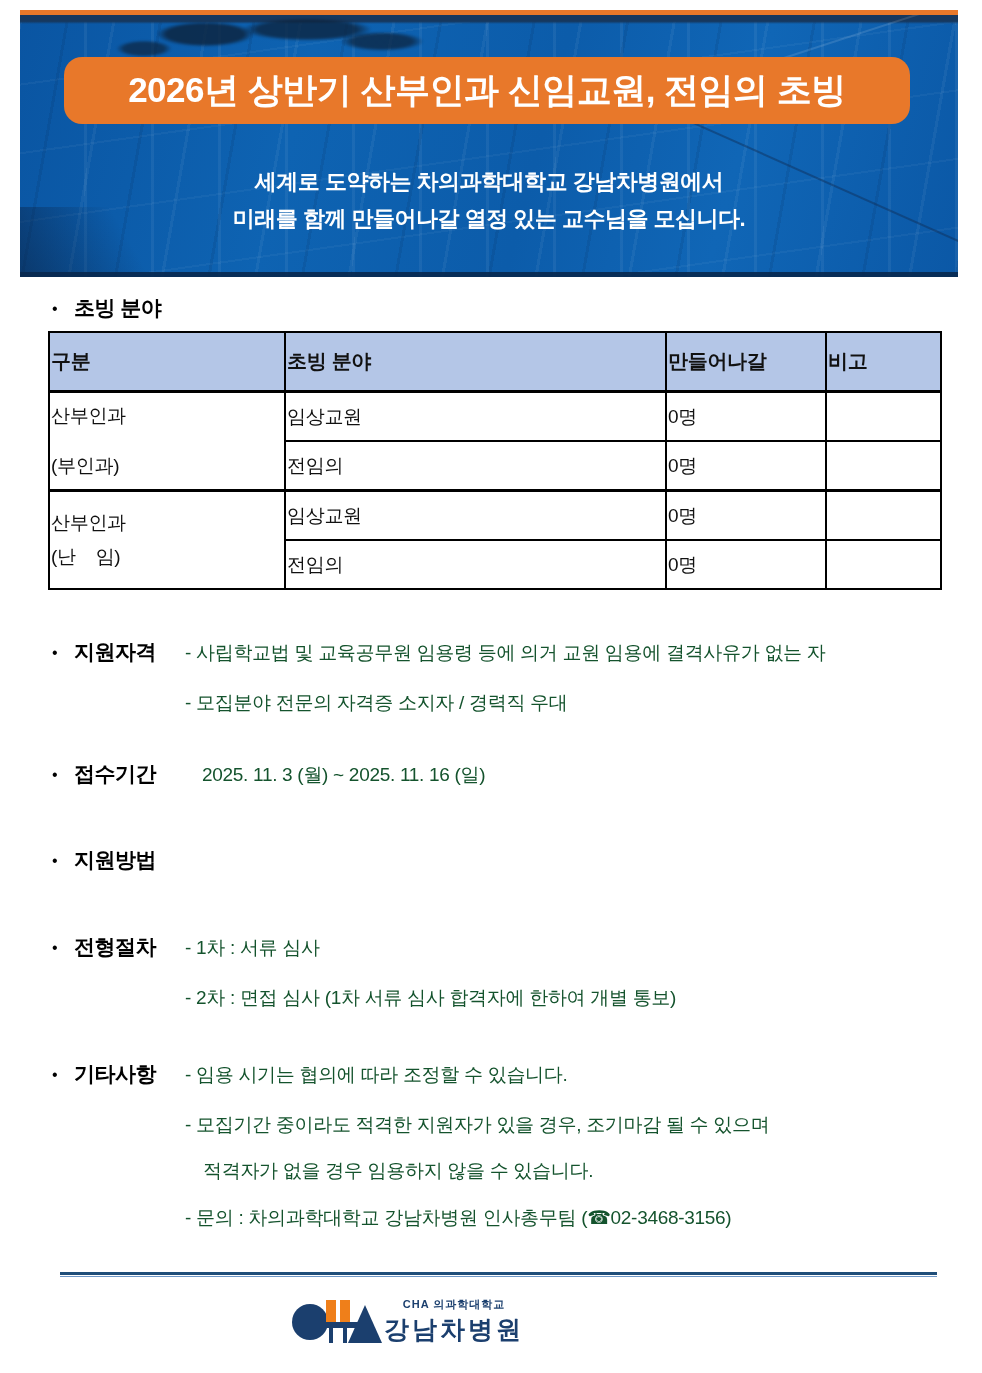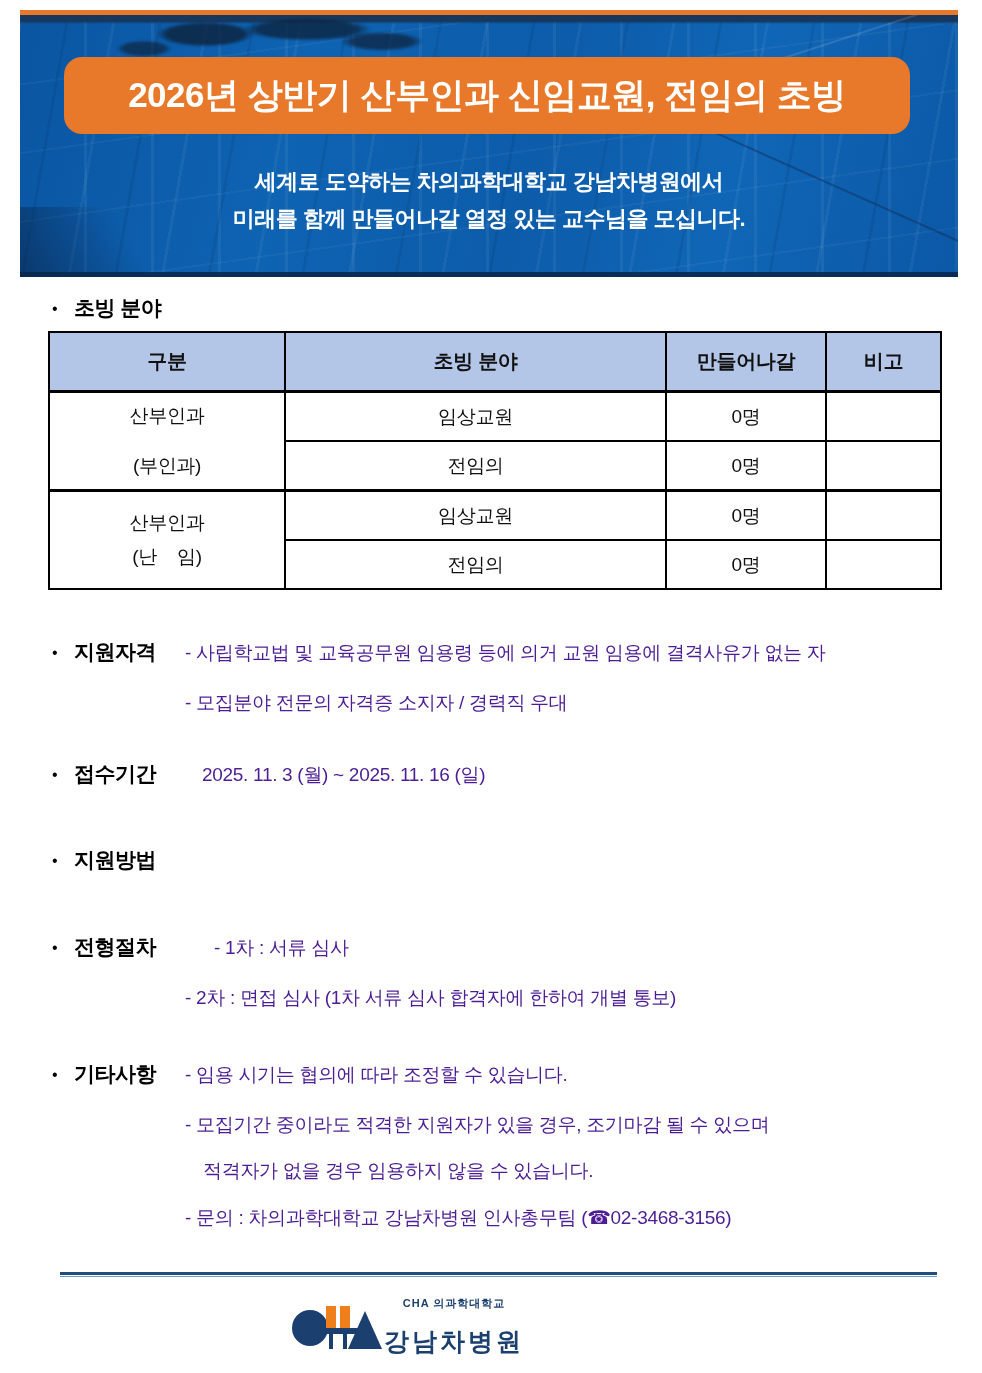--- a/index.html
+++ b/index.html
@@ -23,34 +23,34 @@
         radial-gradient(ellipse 90px 16px at 58% 30%, rgba(13,35,60,.9) 0 55%, rgba(13,35,60,0) 72%),
         radial-gradient(ellipse 60px 14px at 80% 55%, rgba(13,35,60,.85) 0 50%, rgba(13,35,60,0) 70%),
         radial-gradient(ellipse 40px 12px at 10% 70%, rgba(13,35,60,.8) 0 50%, rgba(13,35,60,0) 70%);
       filter:blur(1px);}
   .corner-dark{position:absolute;left:0;top:192px;width:160px;height:70px;
       background:linear-gradient(60deg, rgba(10,30,60,.55) 0%, rgba(10,30,60,0) 65%);}
   .diag-line1{position:absolute;left:560px;top:150px;width:420px;height:2px;background:rgba(15,45,85,.45);transform:rotate(24deg);}
   .diag-line2{position:absolute;left:620px;top:40px;width:300px;height:2px;background:rgba(255,255,255,.12);transform:rotate(-18deg);}
   .banner-bottomedge{position:absolute;left:0;bottom:0;width:100%;height:5px;background:rgba(8,40,78,.9);}
 
-  .title-box{position:absolute;left:44px;top:42px;width:846px;height:77px;background:#E8782A;
+  .title-box{position:absolute;left:44px;top:42px;width:846px;height:67px;background:#E8782A;
       border-radius:18px;display:flex;align-items:center;justify-content:center;}
   .title-box .t{font-size:35px;font-weight:bold;color:#ffffff;letter-spacing:-0.5px;white-space:nowrap;}
   .subtitle{position:absolute;left:0;top:148px;width:100%;text-align:center;color:#ffffff;
       font-size:22px;font-weight:bold;line-height:37px;letter-spacing:-0.5px;}
 
   
   .bullet{position:absolute;font-size:16px;color:#000;}
   .sec-label{position:absolute;font-size:21px;font-weight:bold;color:#000;white-space:nowrap;letter-spacing:-0.5px;}
-  .sec-item{position:absolute;font-size:19px;color:#4c1d95;white-space:nowrap;letter-spacing:-0.3px;}
+  .sec-item{position:absolute;font-size:19px;color:#14532d;white-space:nowrap;letter-spacing:-0.3px;}
 
   
   .recruit-table{position:absolute;left:48px;top:331px;border-collapse:collapse;table-layout:fixed;width:892px;}
-  .recruit-table th,.recruit-table td{border:2px solid #000;text-align:center;vertical-align:middle;
+  .recruit-table th,.recruit-table td{border:2px solid #000;text-align:left;vertical-align:middle;
       font-size:19px;color:#111;letter-spacing:-0.3px;}
   .recruit-table th{background:#B4C6E7;font-weight:bold;font-size:20px;height:55px;border-bottom-width:3px;}
   .recruit-table td{height:45px;background:#ffffff;}
   .recruit-table td.cat span{display:block;white-space:pre;}
   .recruit-table td.cat.g1 .l1{margin-bottom:24px;}
   .recruit-table td.cat.g2 .l1{margin-bottom:8px;}
   .recruit-table tr.group-start td{border-top-width:3px;}
 
   
   .footer-rule{position:absolute;left:60px;top:1272px;width:877px;height:5px;
@@ -60,21 +60,21 @@
   .lm-circle{position:absolute;left:0;top:8px;width:36px;height:36px;border-radius:50%;background:#1B3F6E;}
   .lm-bar1{position:absolute;left:34px;top:4px;width:10px;height:22px;background:#EF7F1A;}
   .lm-bar2{position:absolute;left:48px;top:4px;width:10px;height:22px;background:#EF7F1A;}
   .lm-cross{position:absolute;left:28px;top:26px;width:50px;height:6px;background:#1B3F6E;}
   .lm-leg1{position:absolute;left:37px;top:32px;width:4px;height:15px;background:#1B3F6E;}
   .lm-leg2{position:absolute;left:51px;top:32px;width:4px;height:15px;background:#1B3F6E;}
   .lm-tri{position:absolute;left:56px;top:9px;width:0;height:0;
       border-left:17px solid transparent;border-right:17px solid transparent;border-bottom:38px solid #1B3F6E;}
   .logo-text{display:flex;flex-direction:column;align-items:center;}
   .logo-small{font-size:11px;font-weight:bold;color:#1B3F6E;letter-spacing:1px;white-space:nowrap;}
-  .logo-name{font-size:25px;font-weight:bold;color:#1B3F6E;letter-spacing:3px;white-space:nowrap;margin-top:14px;font-family:Liberation Serif, serif;}
+  .logo-name{font-size:25px;font-weight:bold;color:#1B3F6E;letter-spacing:3px;white-space:nowrap;margin-top:1px;font-family:Liberation Serif, serif;}
 </style>
 </head>
 <body>
 
 <div id="page">
 
   <div class="banner">
     <div class="banner-orange-strip"></div>
     <div class="banner-photo">
       <div class="banner-topband"></div>
@@ -151,21 +151,21 @@
 
   <span class="bullet" style="left:52px;top:766px;">•</span>
   <div class="sec-label" style="left:74px;top:760px;">접수기간</div>
   <div class="sec-item" style="left:202px;top:762px;">2025. 11. 3 (월) ~ 2025. 11. 16 (일)</div>
 
   <span class="bullet" style="left:52px;top:852px;">•</span>
   <div class="sec-label" style="left:74px;top:846px;text-align:right;">지원방법</div>
 
   <span class="bullet" style="left:52px;top:939px;">•</span>
   <div class="sec-label" style="left:74px;top:933px;">전형절차</div>
-  <div class="sec-item" style="left:185px;top:935px;margin-left:29px;">- 1차 : 서류 심사</div>
+  <div class="sec-item" style="left:185px;top:935px;">- 1차 : 서류 심사</div>
   <div class="sec-item" style="left:185px;top:985px;">- 2차 : 면접 심사 (1차 서류 심사 합격자에 한하여 개별 통보)</div>
 
   <span class="bullet" style="left:52px;top:1066px;">•</span>
   <div class="sec-label" style="left:74px;top:1060px;">기타사항</div>
   <div class="sec-item" style="left:185px;top:1112px;">- 모집기간 중이라도 적격한 지원자가 있을 경우, 조기마감 될 수 있으며</div>
   <div class="sec-item" style="left:185px;top:1062px;">- 임용 시기는 협의에 따라 조정할 수 있습니다.</div>
   <div class="sec-item" style="left:203px;top:1158px;">적격자가 없을 경우 임용하지 않을 수 있습니다.</div>
   <div class="sec-item" style="left:185px;top:1205px;">- 문의 : 차의과학대학교 강남차병원 인사총무팀 (☎02-3468-3156)</div>
 
   <div class="footer-rule"></div>

